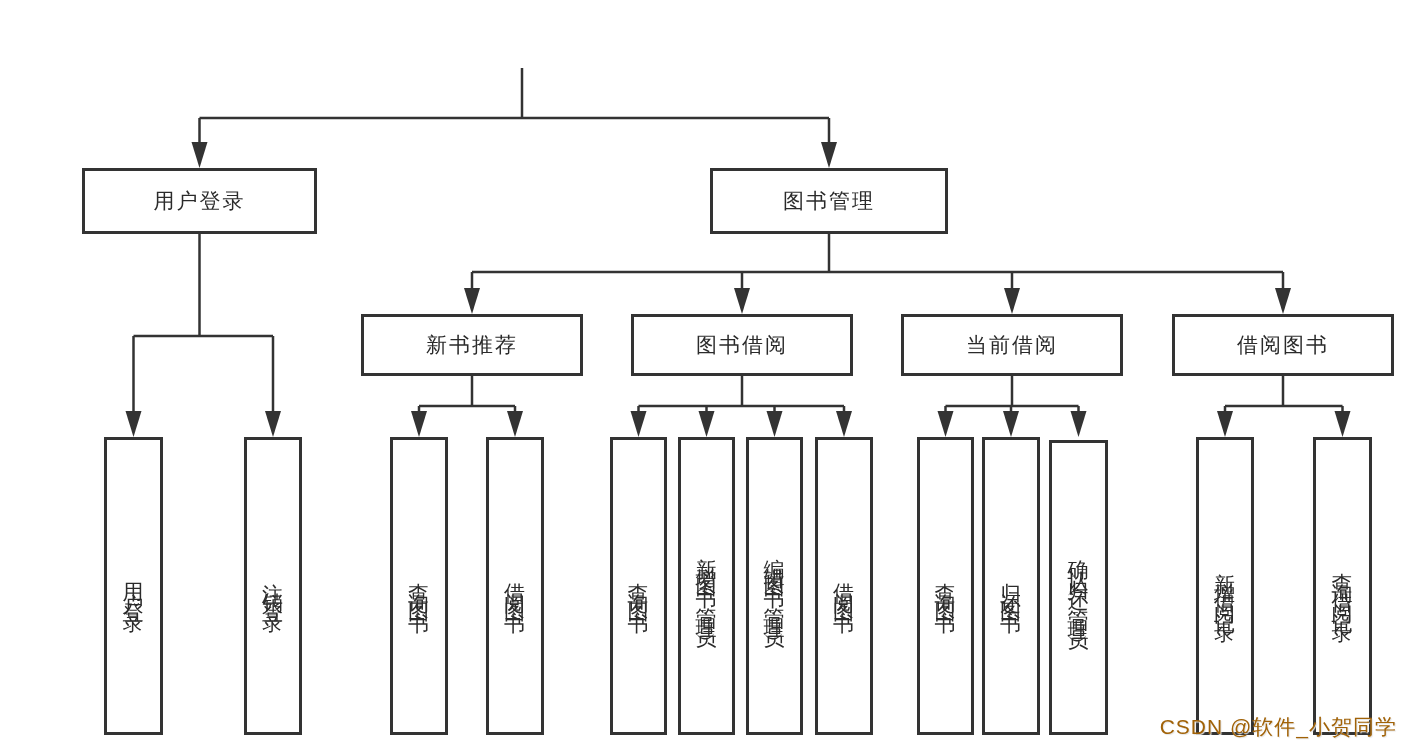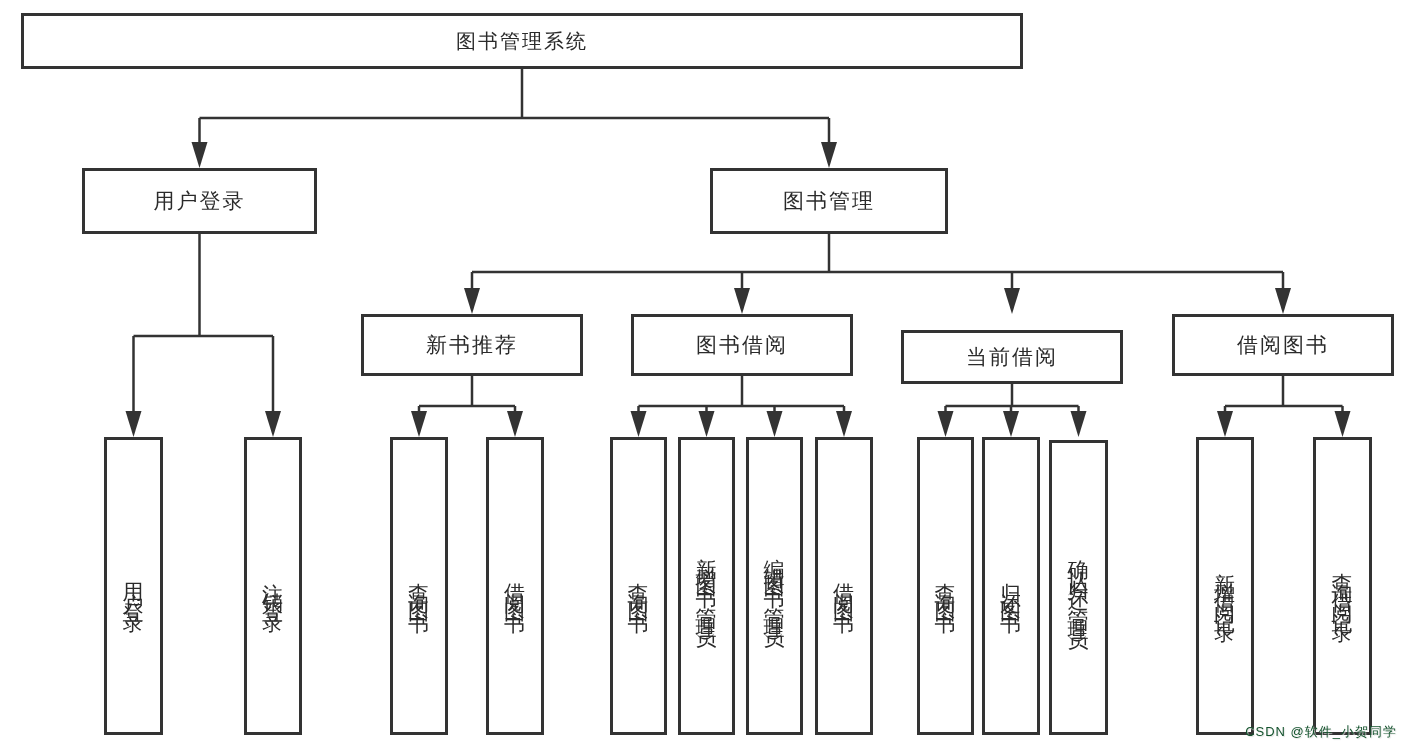--- a/index.html
+++ b/index.html
@@ -36,22 +36,22 @@
     text-orientation: mixed;
     font-size: 21px;
     letter-spacing: 10px;
     line-height: 1;
     white-space: nowrap;
   }
   .watermark {
     position: absolute;
     right: 8px;
     bottom: 6px;
-    font-size: 13px;
-    color: #14532d;
+    font-size: 21px;
+    color: #a16207;
     letter-spacing: 1px;
     text-shadow: 1px 1px 1px #e3e3e3;
   }
 </style>
 </head>
 <body>
 
 <div id="canvas">
 
   <svg id="connectors" width="1405" height="747" viewBox="0 0 1405 747">
@@ -113,38 +113,35 @@
       <polygon points="766.5,411 782.5,411 774.5,437"></polygon>
       <polygon points="836,411 852,411 844,437"></polygon>
       <polygon points="937.5,411 953.5,411 945.5,437"></polygon>
       <polygon points="1003,411 1019,411 1011,437"></polygon>
       <polygon points="1070.5,411 1086.5,411 1078.5,437"></polygon>
       <polygon points="1217,411 1233,411 1225,437"></polygon>
       <polygon points="1334.5,411 1350.5,411 1342.5,437"></polygon>
     </g>
   </svg>
 
-  <div class="node hbox root-box" style="left:21px; top:13px; width:1002px; height:56px;">
-    <span>图书管理系统</span>
-  </div>
 
   <div class="node hbox" style="left:82px; top:168px; width:235px; height:66px;">
     <span>用户登录</span>
   </div>
   <div class="node hbox" style="left:710px; top:168px; width:238px; height:66px;text-align:right;">
     <span>图书管理</span>
   </div>
 
   <div class="node hbox" style="left:361px; top:314px; width:222px; height:62px;">
     <span>新书推荐</span>
   </div>
   <div class="node hbox" style="left:631px; top:314px; width:222px; height:62px;">
     <span>图书借阅</span>
   </div>
-  <div class="node hbox" style="left:901px; top:314px; width:222px; height:54px;margin-top:16px;">
+  <div class="node hbox" style="left:901px; top:314px; width:222px; height:62px;">
     <span>当前借阅</span>
   </div>
   <div class="node hbox" style="left:1172px; top:314px; width:222px; height:62px;">
     <span>借阅图书</span>
   </div>
 
   <div class="node vbox" style="left:104px; top:437px; width:59px; height:298px;">
     <span>用户登录</span>
   </div>
   <div class="node vbox" style="left:244px; top:437px; width:58px; height:298px;">

